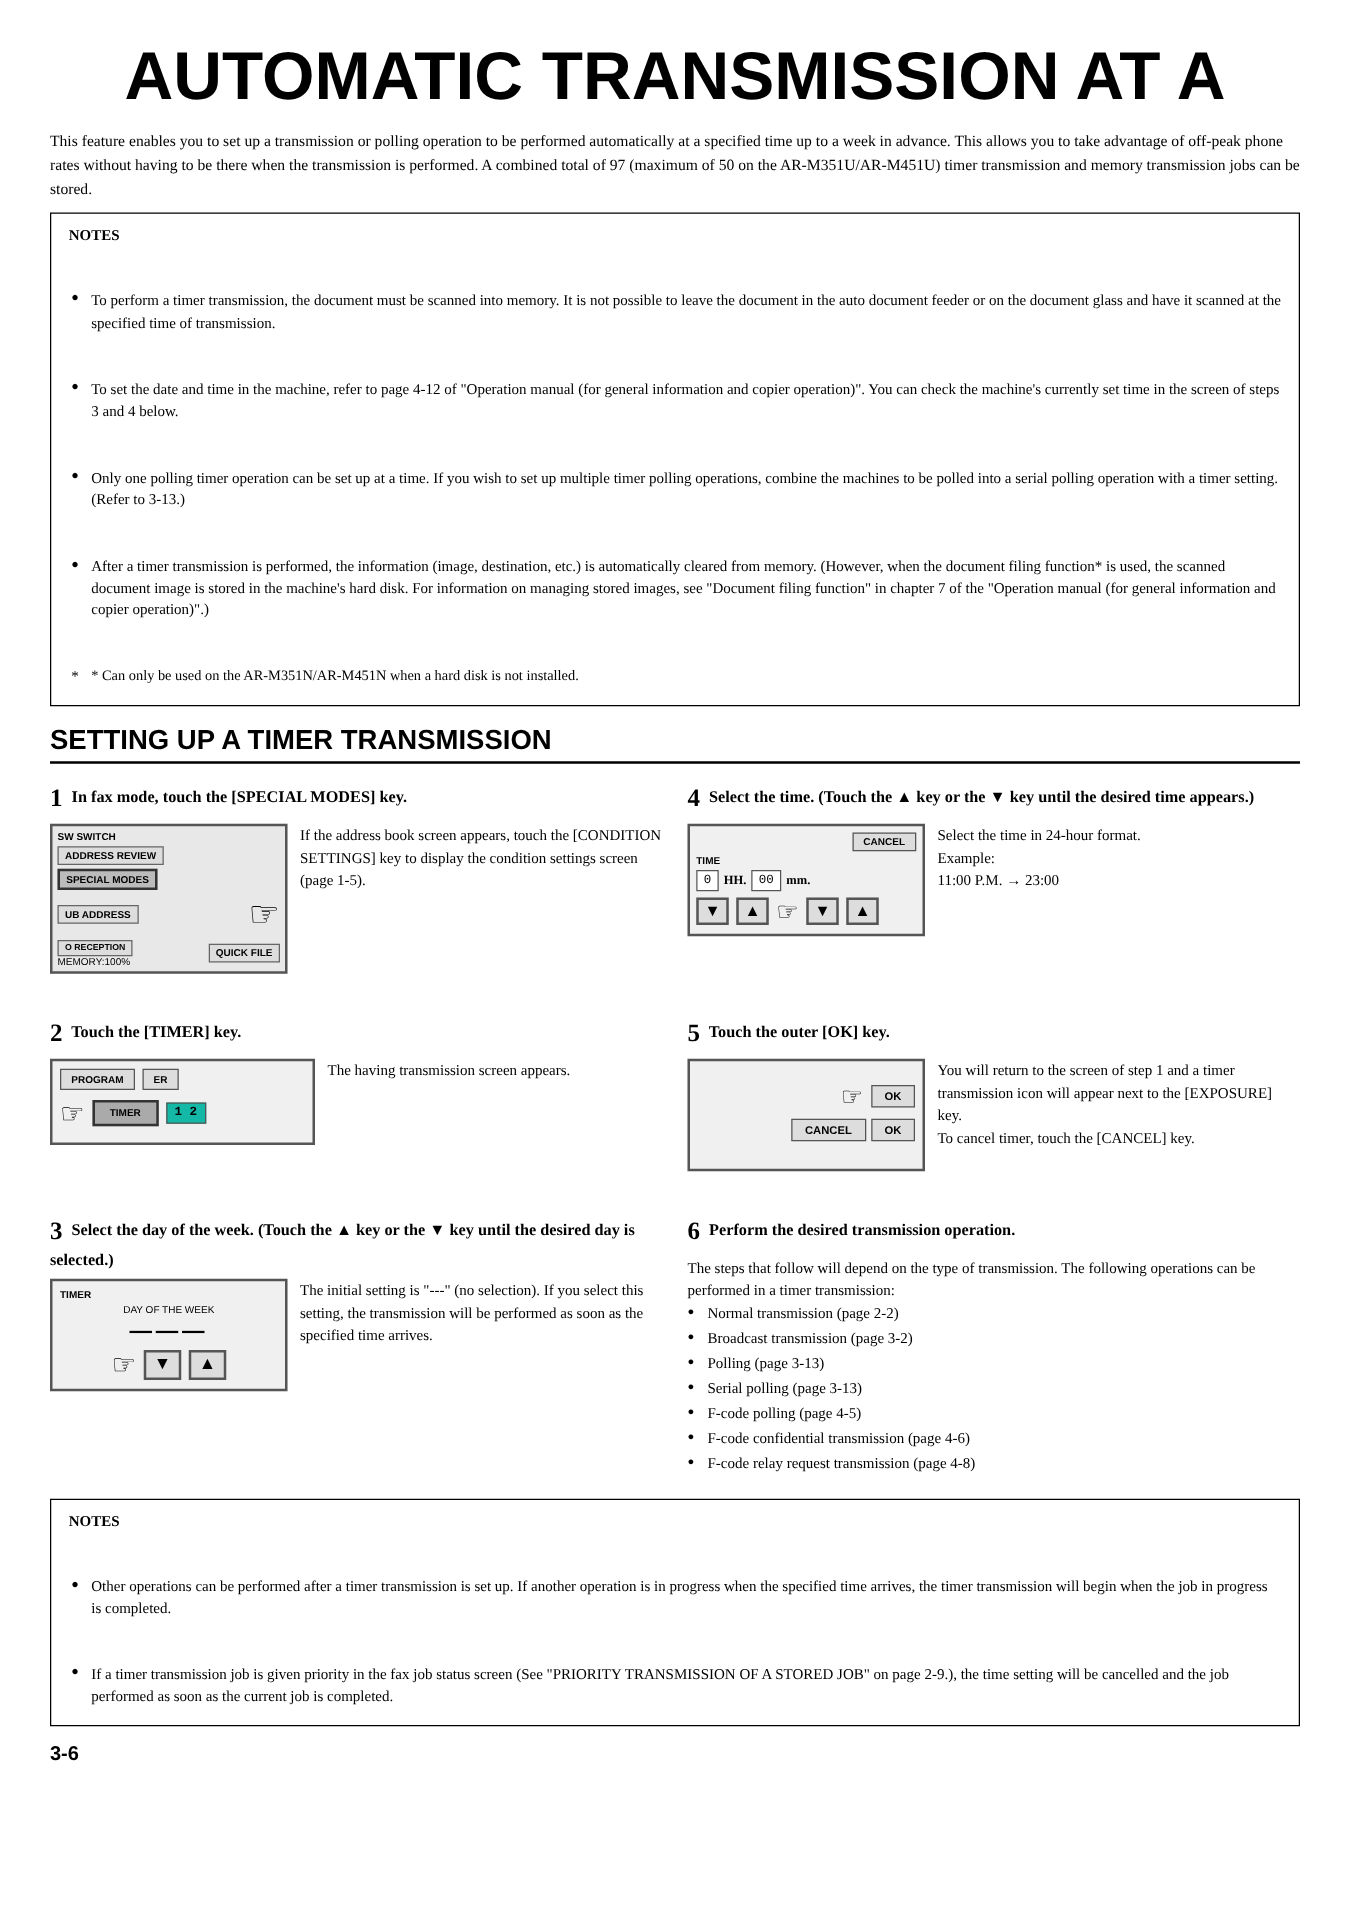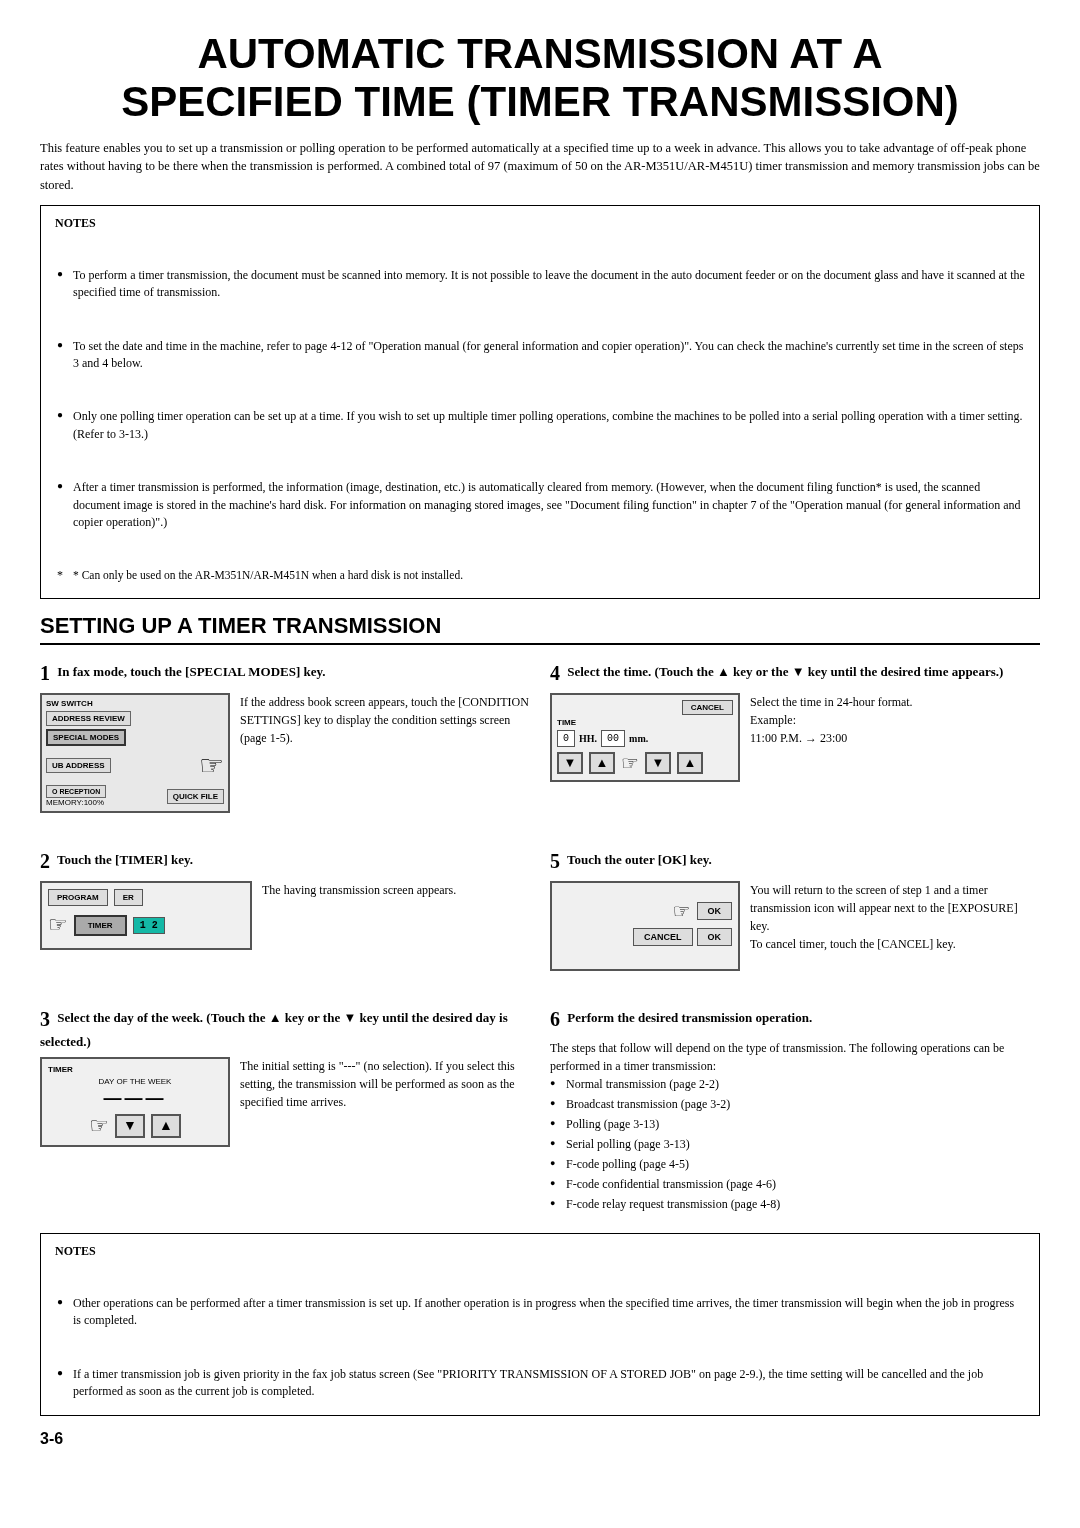--- a/index.html
+++ b/index.html
@@ -7,21 +7,21 @@
       background: #fff;
       font-family: 'Times New Roman', Times, serif;
       font-size: 13px;
       color: #000;
       width: 1080px;
       min-height: 1528px;
       padding: 30px 40px 30px 40px;
     }
     h1.main-title {
       font-family: Arial, Helvetica, sans-serif;
-      font-size: 42px;
+      font-size: 54px;
       font-weight: 900;
       text-align: center;
       line-height: 1.15;
       margin-bottom: 12px;
     }
     .intro-text {
       font-size: 12.5px;
       line-height: 1.5;
       margin-bottom: 10px;
     }
@@ -321,21 +321,20 @@
     .step6-content {
       font-size: 12px;
       line-height: 1.5;
     }
   </style>
 </head>
 <body>
 
 <h1 class="main-title">
   <span>AUTOMATIC  TRANSMISSION  AT  A</span><br>
-  <span>SPECIFIED TIME (TIMER TRANSMISSION)</span>
 </h1>
 
 <p class="intro-text">This feature enables you to set up a transmission or polling operation to be performed automatically at a specified time up to a week in advance. This allows you to take advantage of off-peak phone rates without having to be there when the transmission is performed. A combined total of 97 (maximum of 50 on the AR-M351U/AR-M451U) timer transmission and memory transmission jobs can be stored.</p>
 
 <div class="notes-box">
   <div class="notes-title">NOTES</div>
   <ul>
     <li>To perform a timer transmission, the document must be scanned into memory. It is not possible to leave the document in the auto document feeder or on the document glass and have it scanned at the specified time of transmission.</li>
     <li>To set the date and time in the machine, refer to page 4-12 of "Operation manual (for general information and copier operation)". You can check the machine's currently set time in the screen of steps 3 and 4 below.</li>
     <li>Only one polling timer operation can be set up at a time. If you wish to set up multiple timer polling operations, combine the machines to be polled into a serial polling operation with a timer setting. (Refer to 3-13.)</li>

